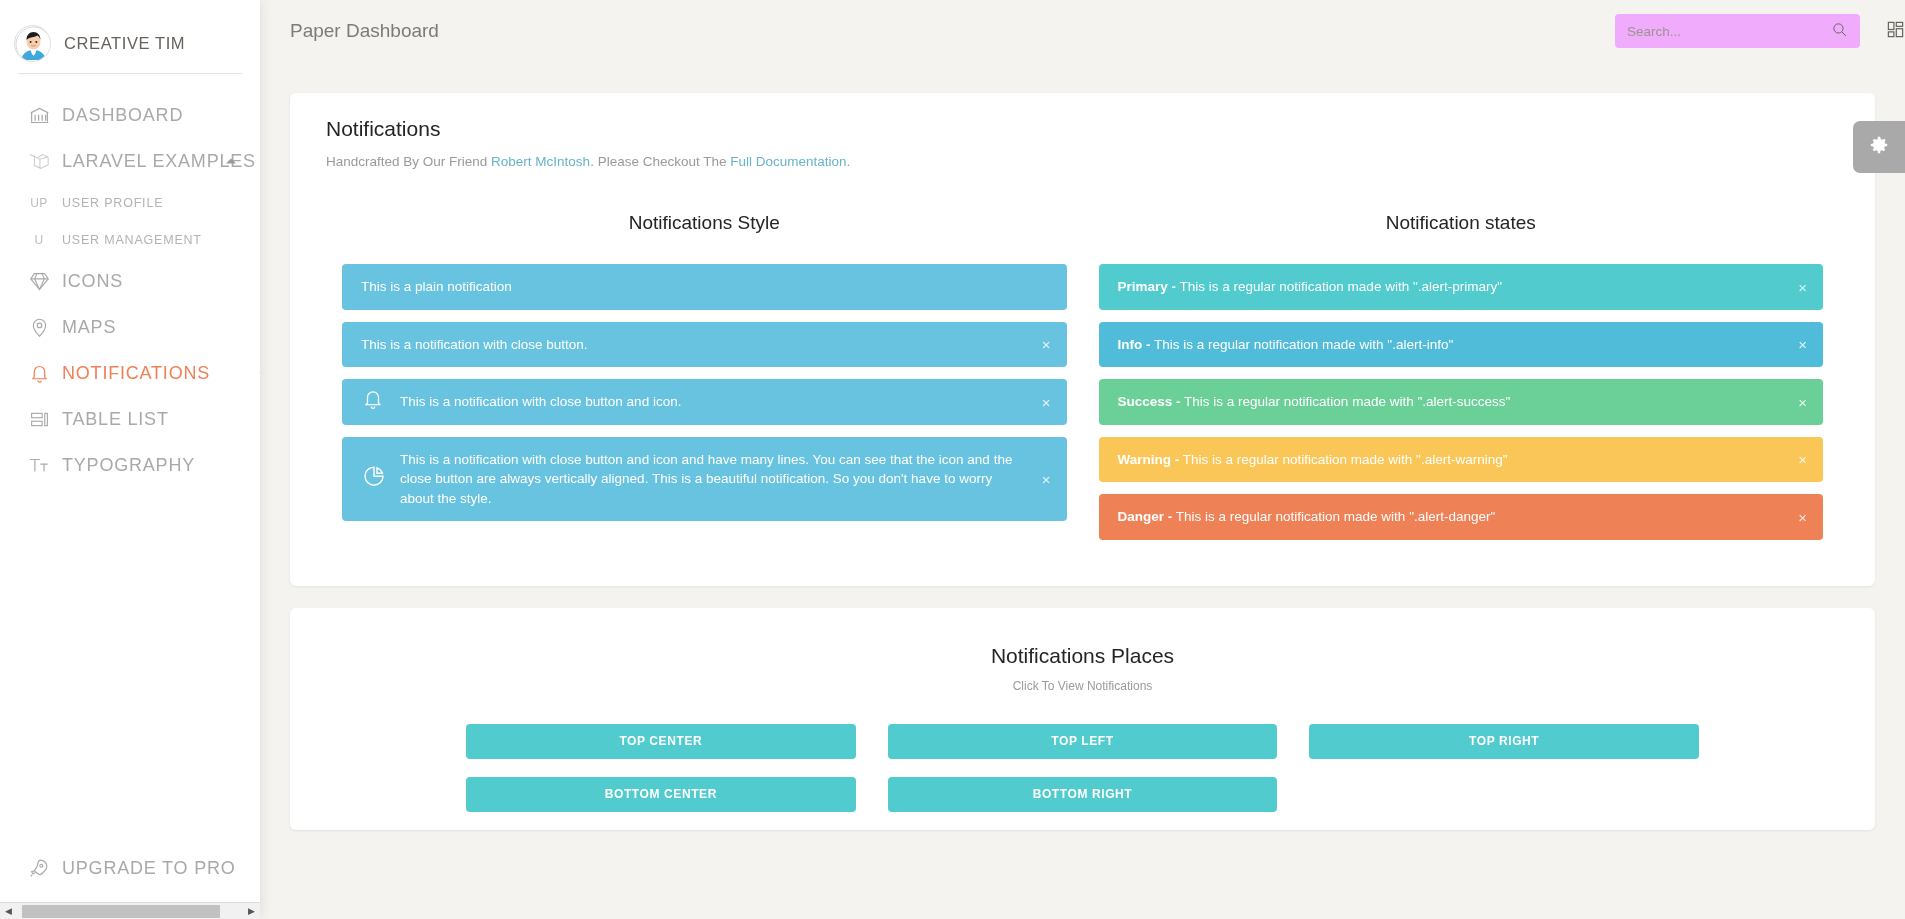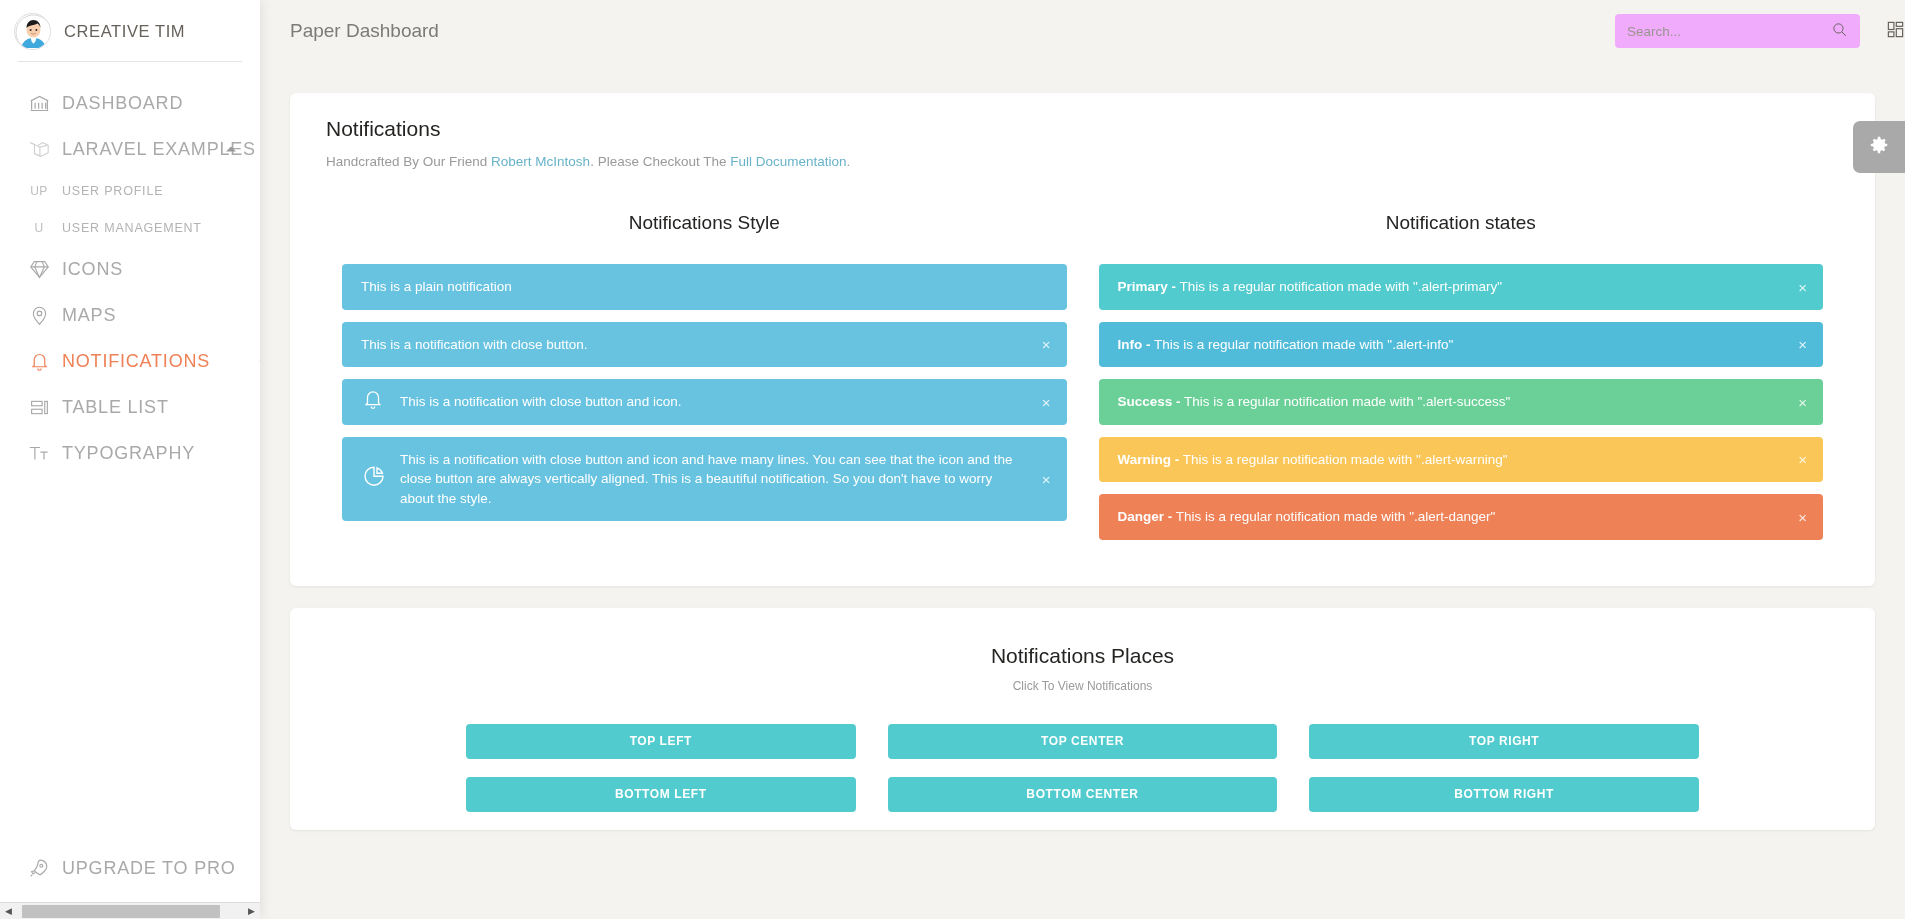--- a/index.html
+++ b/index.html
@@ -18,20 +18,21 @@
     background: #ffffff;
     box-shadow: 0 0 12px rgba(0,0,0,.10);
     z-index: 20;
     overflow: hidden;
   }
   .logo-row {
     height: 62px;
     display: flex; align-items: center;
     padding: 8px 14px;
     position: relative;
+    margin-top: 12px;
   }
   .logo-row::after {
     content: ""; position: absolute;
     left: 18px; right: 18px; bottom: 0;
     height: 1px; background: #e5e5e0;
   }
   .avatar {
     width: 37px; height: 37px; border-radius: 50%;
     border: 1px solid #ddd; background: #fff;
     position: relative; overflow: hidden; flex: 0 0 auto;
@@ -504,32 +505,29 @@
         </div>
       </div>
     </div>
   </div>
 
   <div class="card" id="card-places">
     <div class="places-title">Notifications Places</div>
     <div class="places-sub">Click To View Notifications</div>
     <div class="places-grid">
       <div class="place-cell">
+        <button class="btn-place">TOP CENTER</button>
+      </div>
+      <div class="place-cell">
         <button class="btn-place">TOP LEFT</button>
-      </div>
-      <div class="place-cell">
-        <button class="btn-place">TOP CENTER</button>
       </div>
       <div class="place-cell">
         <button class="btn-place">TOP RIGHT</button>
       </div>
       <div class="place-cell">
-        <button class="btn-place">BOTTOM LEFT</button>
-      </div>
-      <div class="place-cell">
         <button class="btn-place">BOTTOM CENTER</button>
       </div>
       <div class="place-cell">
         <button class="btn-place">BOTTOM RIGHT</button>
       </div>
     </div>
   </div>
 </div>
 
 </body></html>

